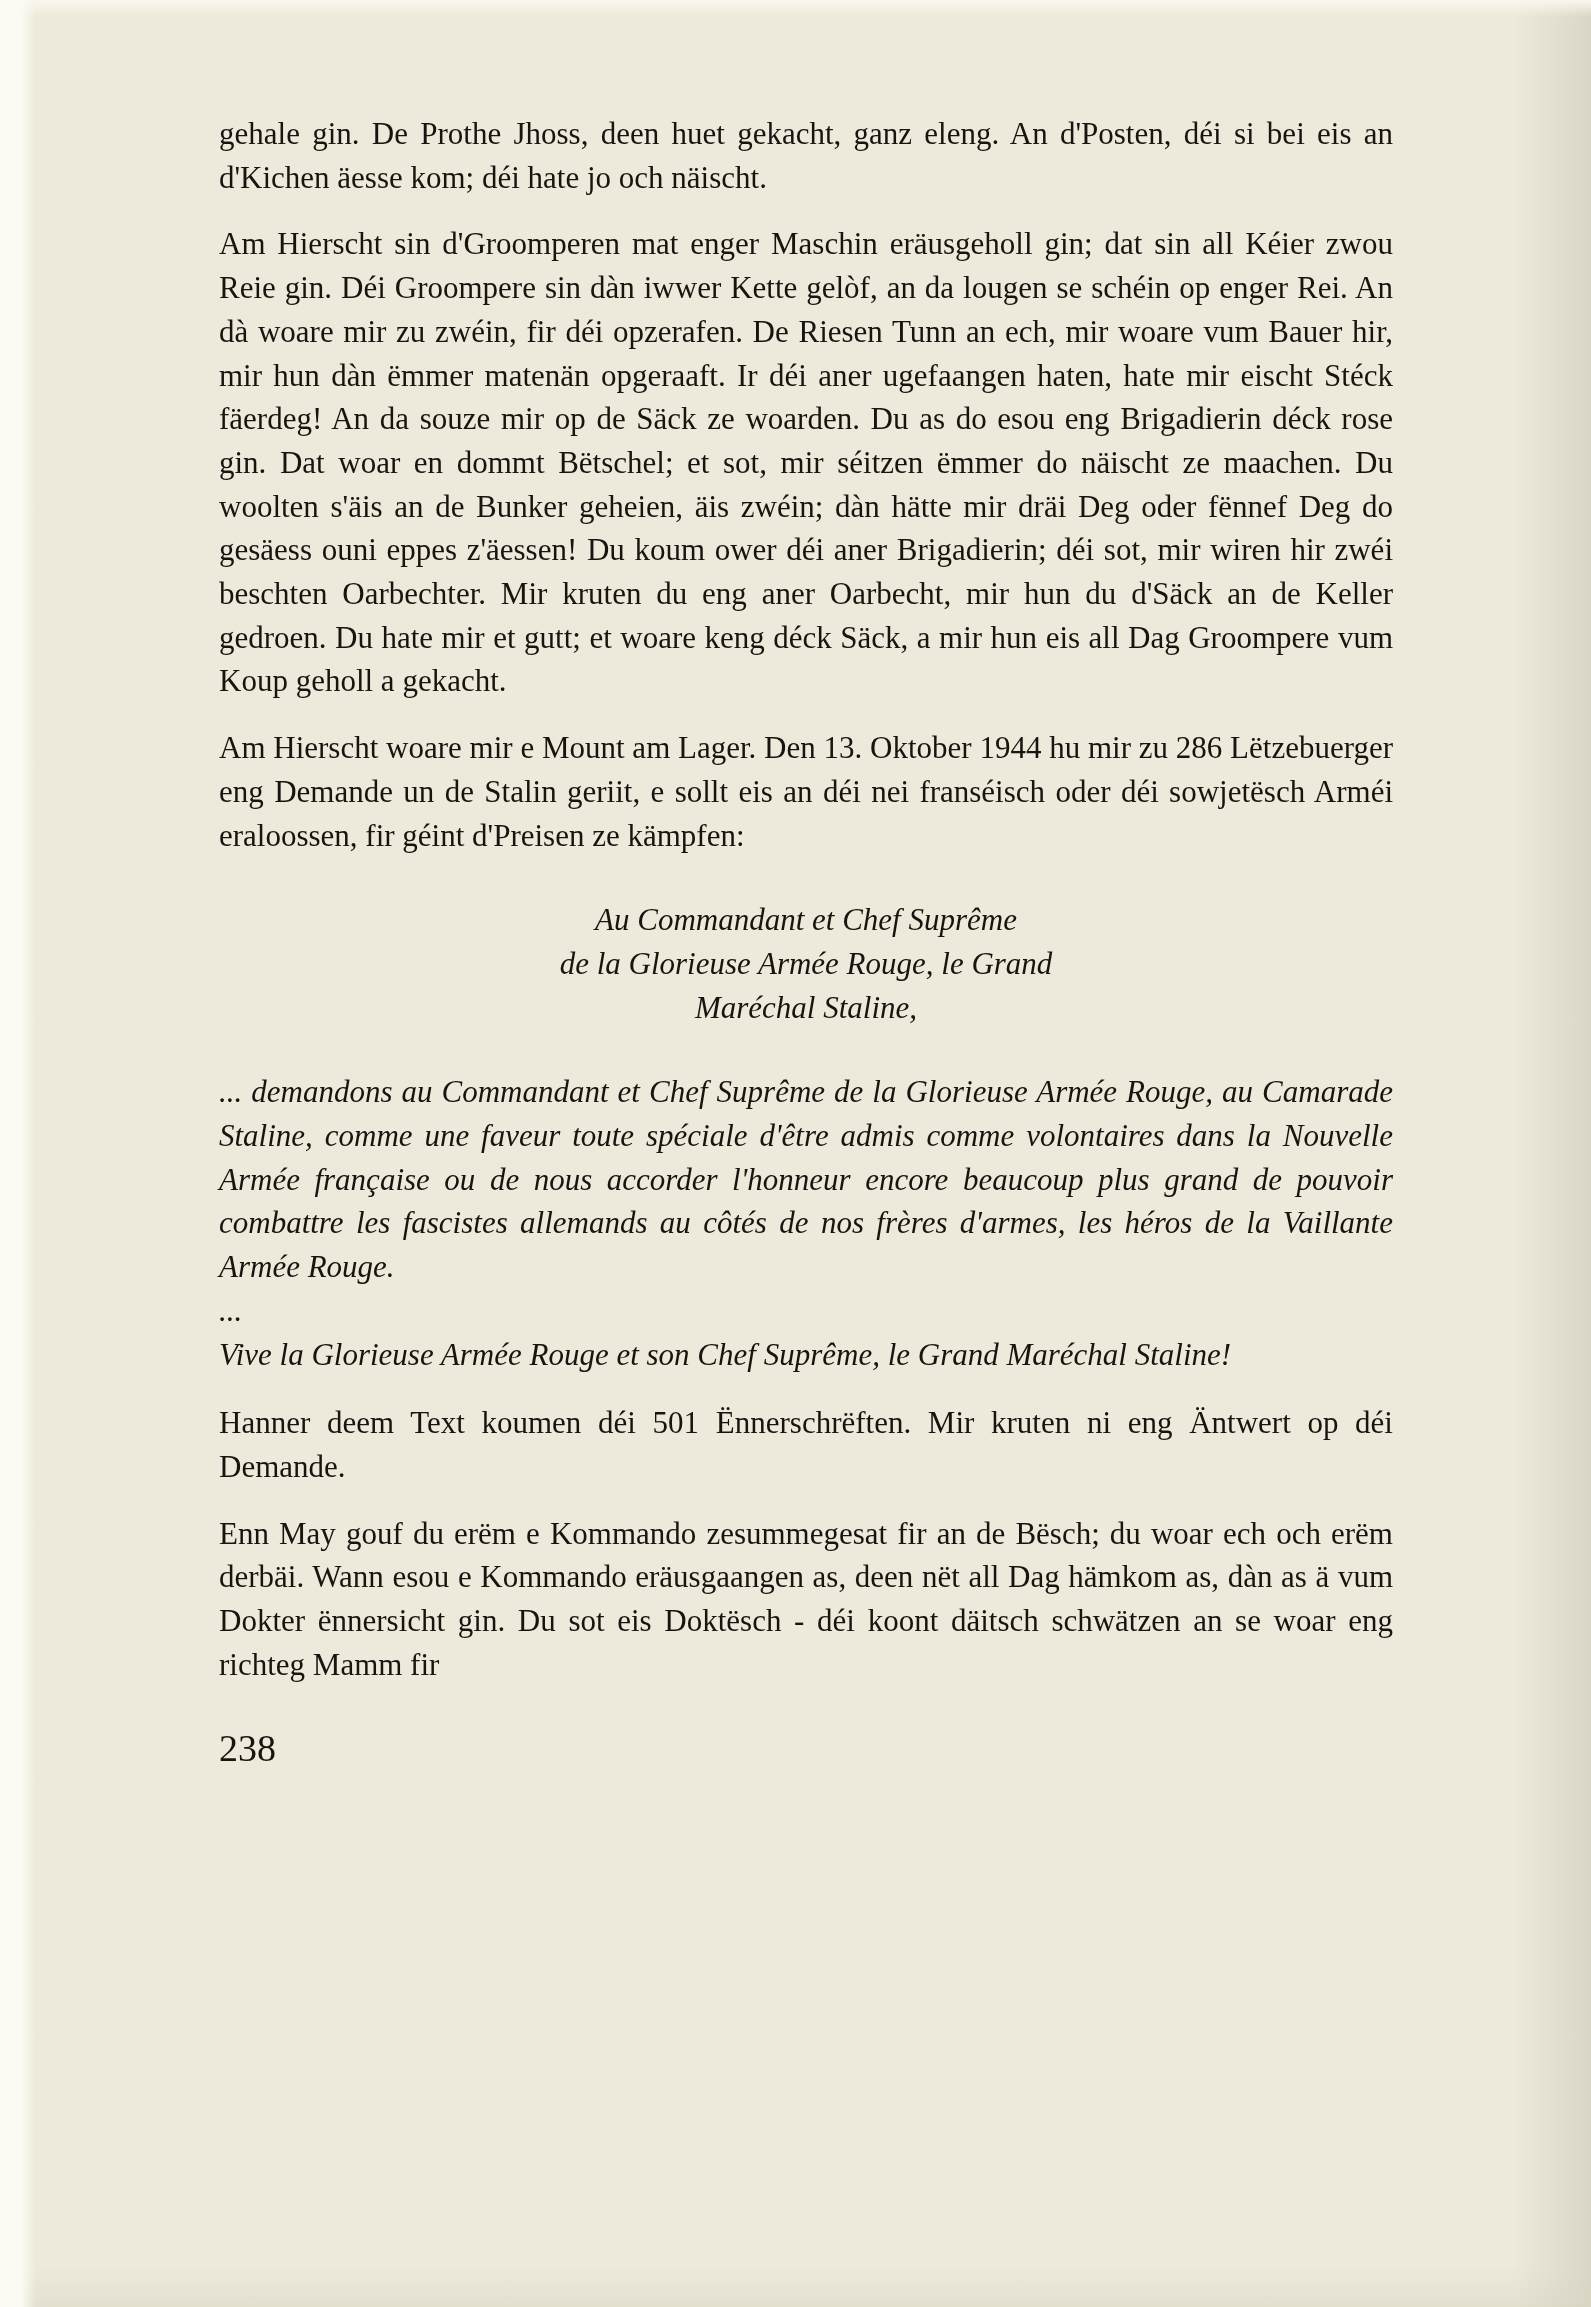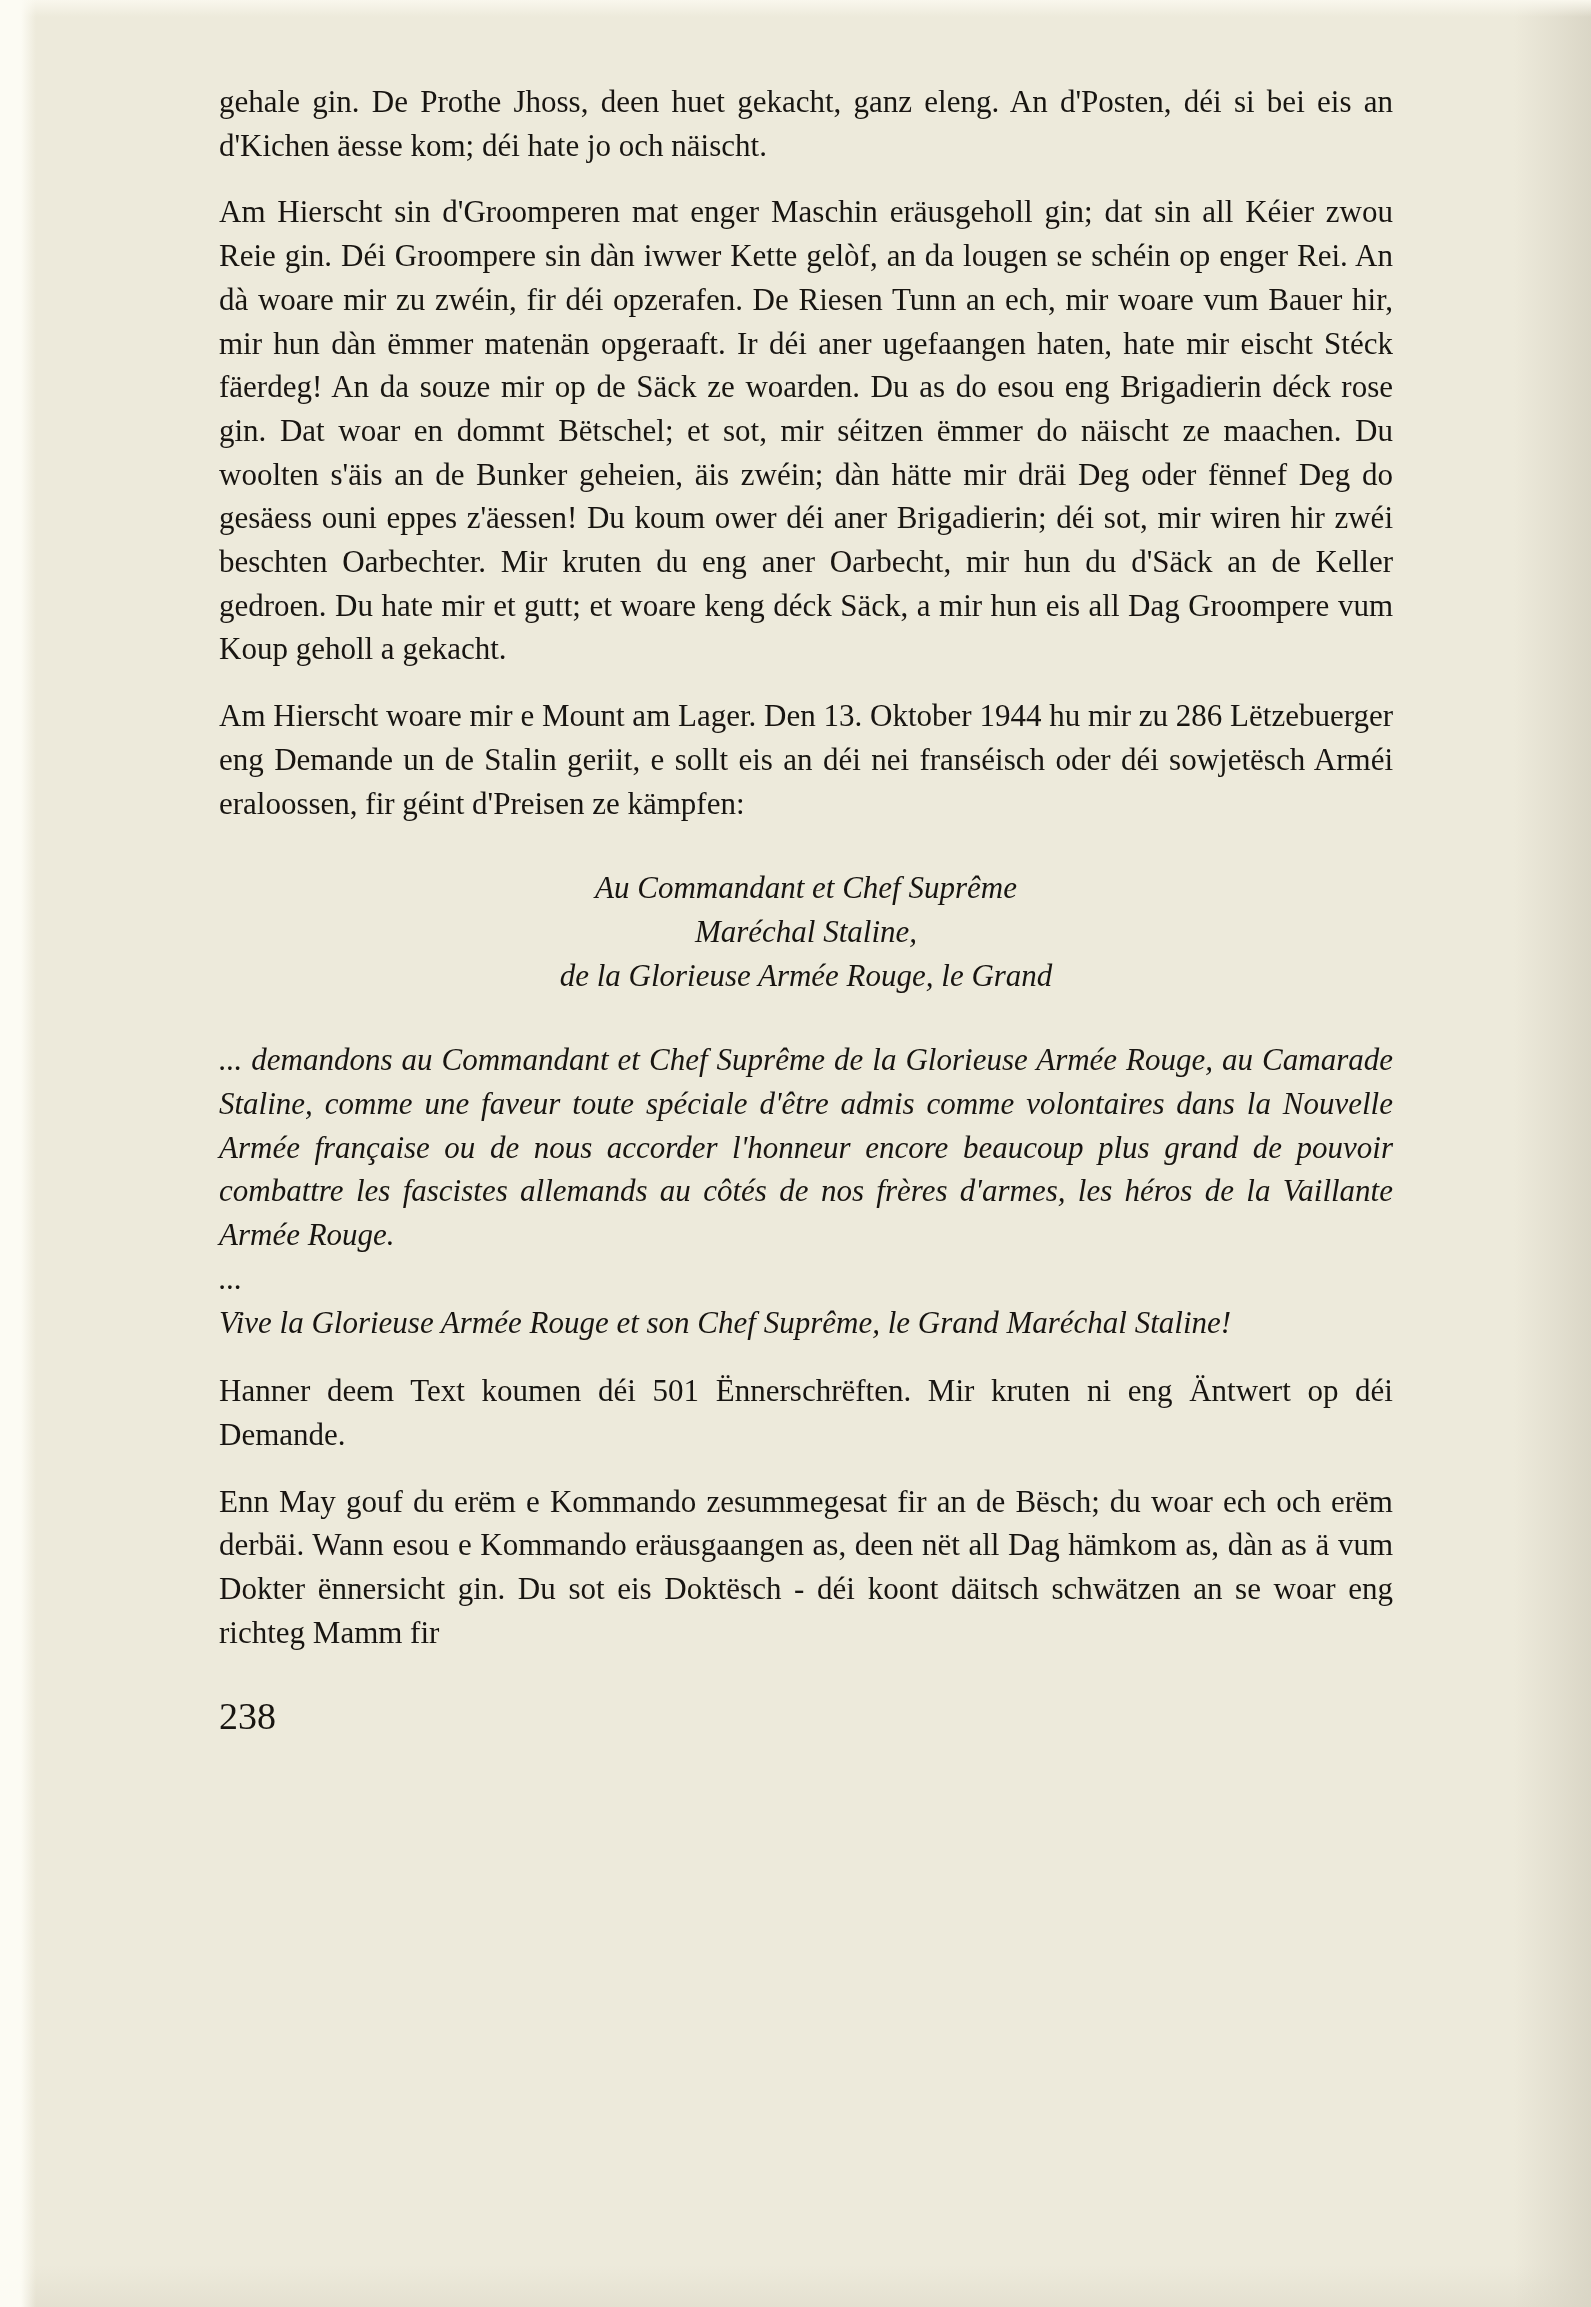--- a/index.html
+++ b/index.html
@@ -23,21 +23,21 @@
       linear-gradient(180deg, #f9f7ed 0px, rgba(249,247,237,0) 17px),
       linear-gradient(270deg, rgba(216,212,196,0.9) 0px, rgba(216,212,196,0) 77px),
       linear-gradient(0deg, rgba(226,222,206,0.8) 0px, rgba(226,222,206,0) 42px),
       var(--paper);
   }
   .content{
     position:absolute;
     left:0; top:0;
     width:100%;
     box-sizing:border-box;
-    padding:80px 198px 0 219px;
+    padding:112px 198px 0 219px;
     font-size:31px;
     line-height:1.41;
   }
   .content p{
     margin:0 0 23px 0;
     text-align:justify;
   }
   .letter-heading{
     text-align:center;
     font-style:italic;
@@ -66,22 +66,22 @@
   <div class="content">
 
     <p>gehale gin. De Prothe Jhoss, deen huet gekacht, ganz eleng. An d'Posten, déi si bei eis an d'Kichen äesse kom; déi hate jo och näischt.</p>
 
     <p>Am Hierscht sin d'Groomperen mat enger Maschin eräusgeholl gin; dat sin all Kéier zwou Reie gin. Déi Groompere sin dàn iwwer Kette gelòf, an da lougen se schéin op enger Rei. An dà woare mir zu zwéin, fir déi opzerafen. De Riesen Tunn an ech, mir woare vum Bauer hir, mir hun dàn ëmmer matenän opgeraaft. Ir déi aner ugefaangen haten, hate mir eischt Stéck fäerdeg! An da souze mir op de Säck ze woarden. Du as do esou eng Brigadierin déck rose gin. Dat woar en dommt Bëtschel; et sot, mir séitzen ëmmer do näischt ze maachen. Du woolten s'äis an de Bunker geheien, äis zwéin; dàn hätte mir dräi Deg oder fënnef Deg do gesäess ouni eppes z'äessen! Du koum ower déi aner Brigadierin; déi sot, mir wiren hir zwéi beschten Oarbechter. Mir kruten du eng aner Oarbecht, mir hun du d'Säck an de Keller gedroen. Du hate mir et gutt; et woare keng déck Säck, a mir hun eis all Dag Groompere vum Koup geholl a gekacht.</p>
 
     <p>Am Hierscht woare mir e Mount am Lager. Den 13. Oktober 1944 hu mir zu 286 Lëtzebuerger eng Demande un de Stalin geriit, e sollt eis an déi nei franséisch oder déi sowjetësch Arméi eraloossen, fir géint d'Preisen ze kämpfen:</p>
 
     <div class="letter-heading">
       <div>Au Commandant et Chef Suprême</div>
+      <div>de la Glorieuse Armée Rouge, le Grand</div>
       <div>Maréchal Staline,</div>
-      <div>de la Glorieuse Armée Rouge, le Grand</div>
     </div>
 
     <div class="letter-body">
       <p>... demandons au Commandant et Chef Suprême de la Glorieuse Armée Rouge, au Camarade Staline, comme une faveur toute spéciale d'être admis comme volontaires dans la Nouvelle Armée française ou de nous accorder l'honneur encore beaucoup plus grand de pouvoir combattre les fascistes allemands au côtés de nos frères d'armes, les héros de la Vaillante Armée Rouge.</p>
       <p>...</p>
       <p>Vive la Glorieuse Armée Rouge et son Chef Suprême, le Grand Maréchal Staline!</p>
     </div>
 
     <p>Hanner deem Text koumen déi 501 Ënnerschrëften. Mir kruten ni eng Äntwert op déi Demande.</p>
 

